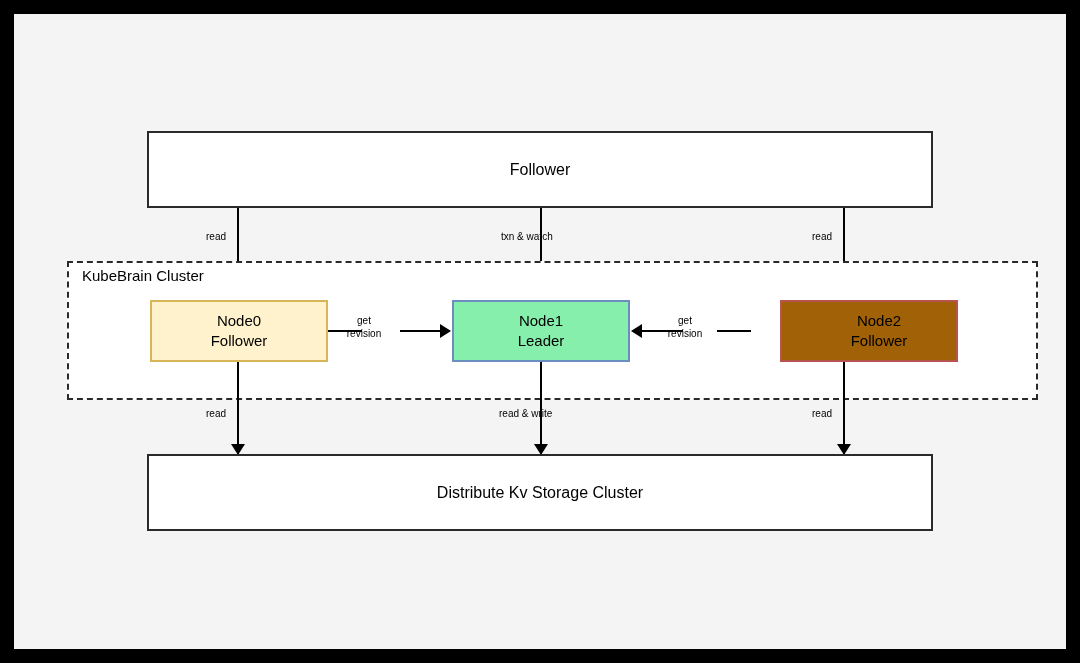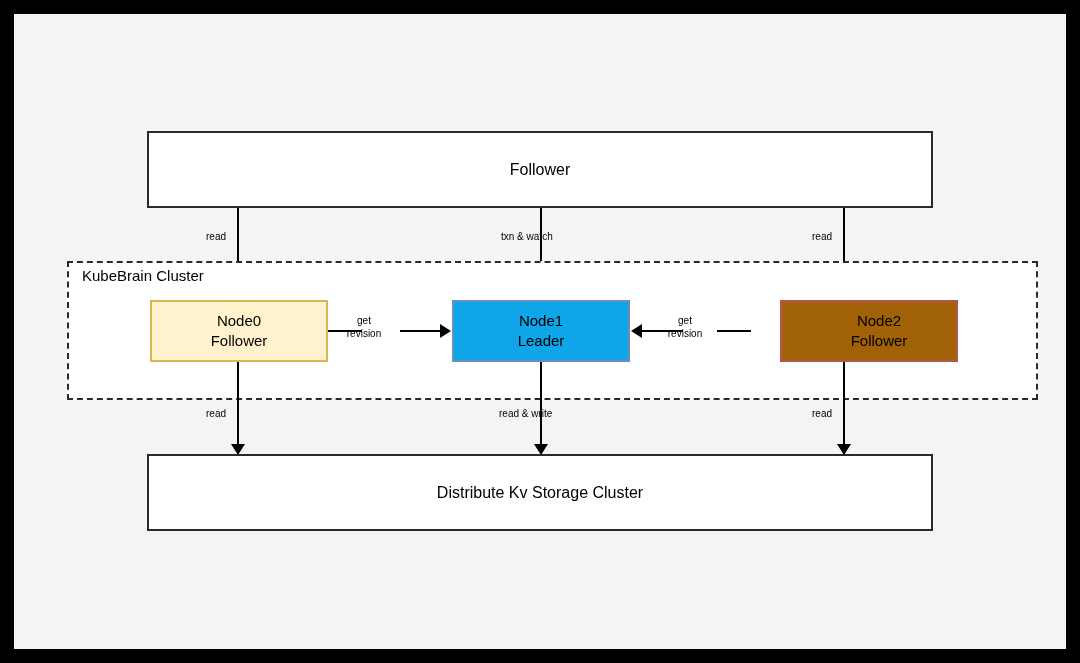--- a/index.html
+++ b/index.html
@@ -69,21 +69,21 @@
   }
   #node0-box {
     left: 136px;
     top: 286px;
     background: #fff2cc;
     border-color: #d6b656;
   }
   #node1-box {
     left: 438px;
     top: 286px;
-    background: #0ea5e9;
+    background: #86efac;
     border-color: #6c8ebf;
   }
   #node2-box {
     left: 766px;
     top: 286px;
     background: #a16207;
     border-color: #b85450;
     padding-left: 20px;
   }
   .node-line2 { display: block; }

